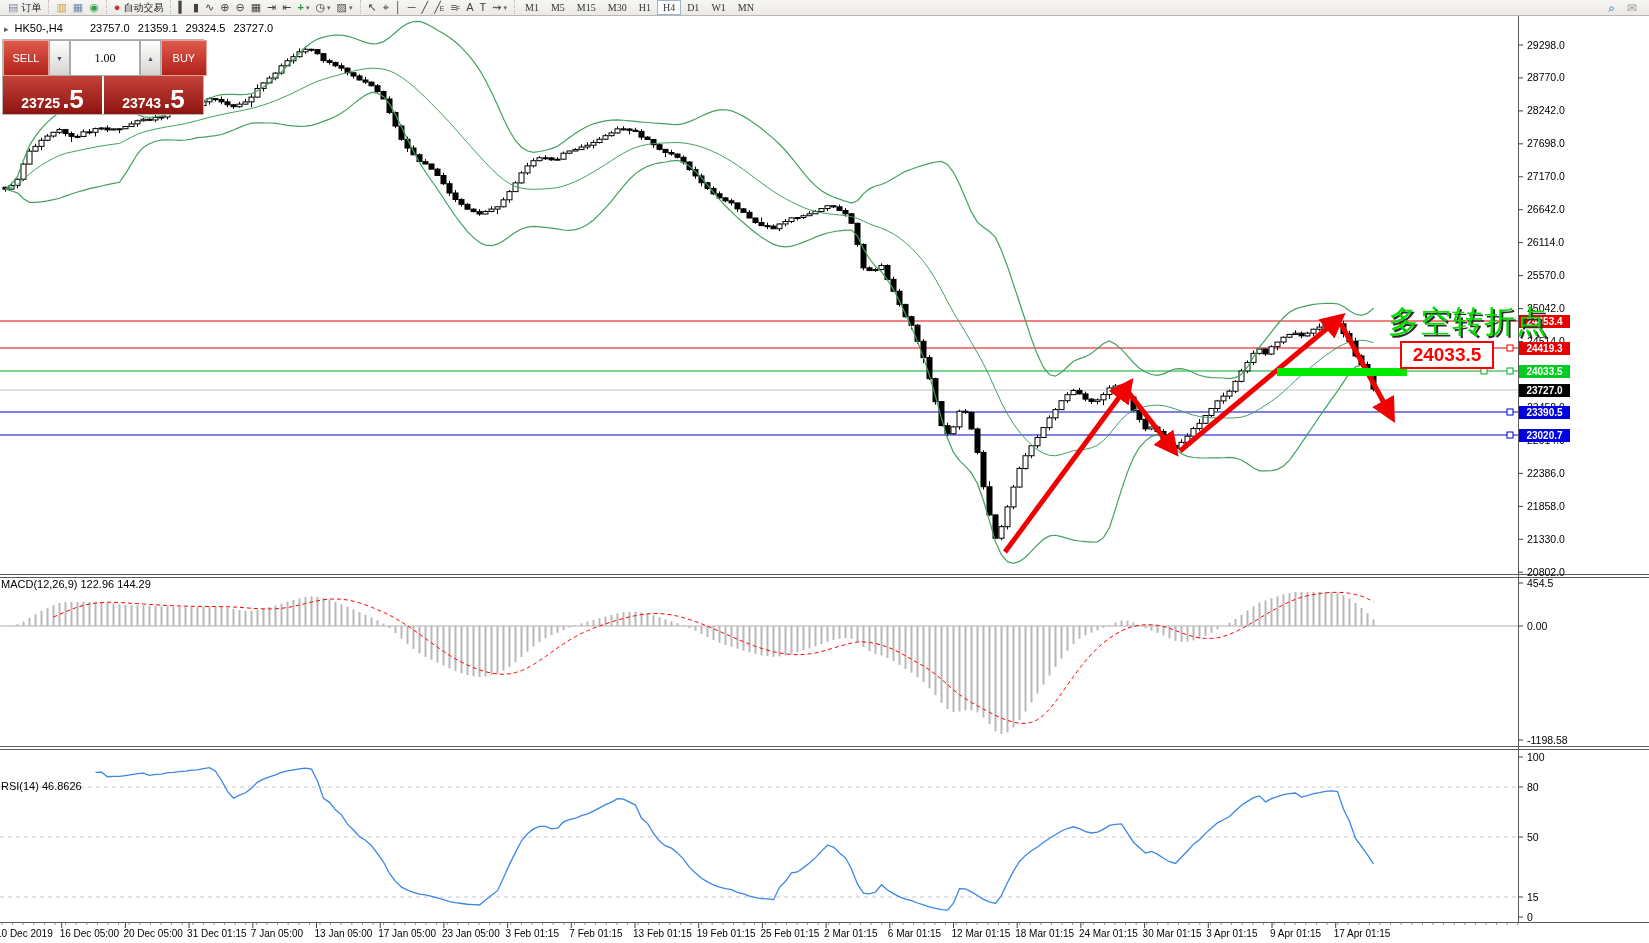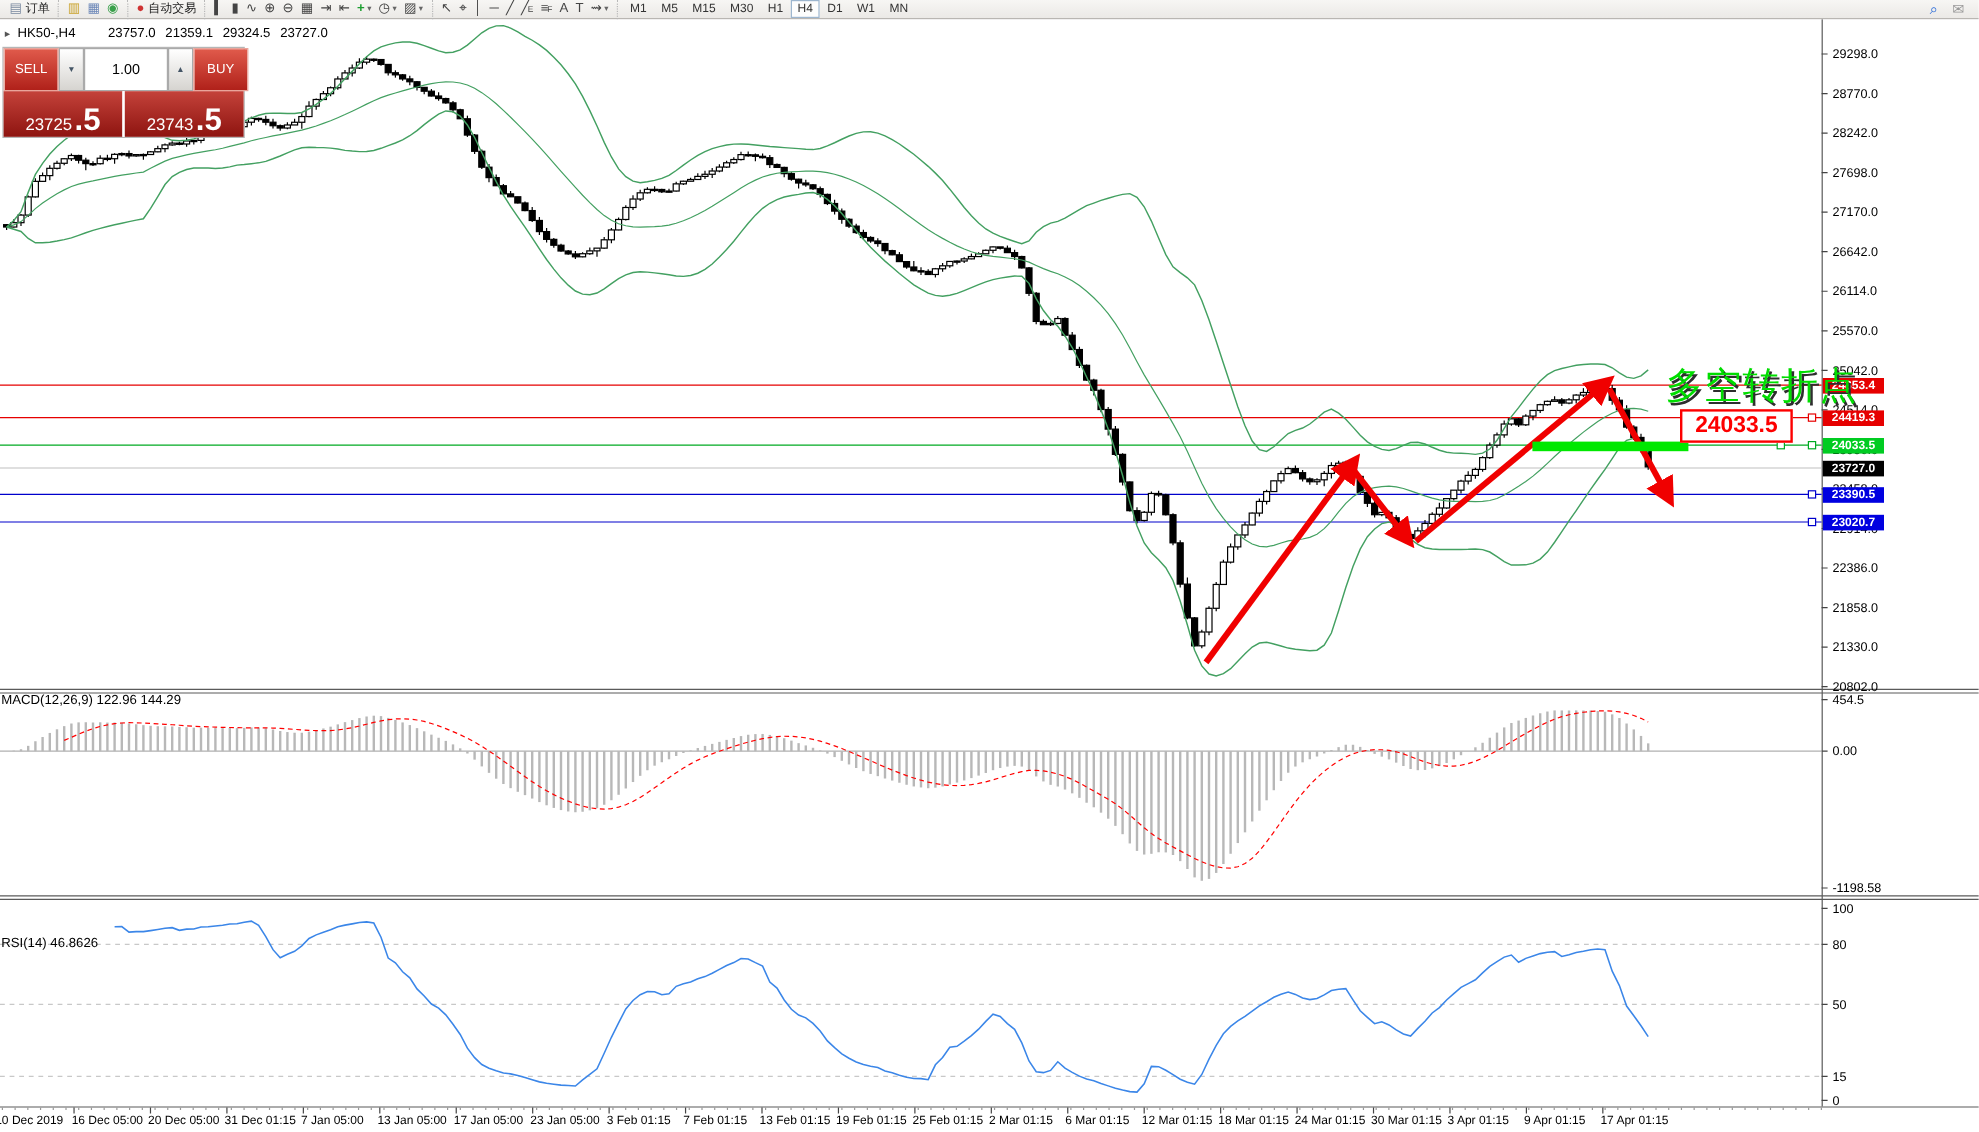--- a/index.html
+++ b/index.html
@@ -10,44 +10,44 @@
     background:linear-gradient(#f7f6f4,#ebe9e6);border-bottom:1px solid #b9b6b2;
     display:flex;align-items:center;font-size:10px;color:#333;box-sizing:border-box;padding-left:1px}
   .tgroup{display:flex;align-items:center;height:16px;padding:0 4px;border-left:1px dotted #b8b8b8}
   .tgroup.first{border-left:none}
   .tbtn{background:none;border:none;padding:0 3px;margin:0;font-size:11px;line-height:13px;height:15px;
         color:#444;font-family:inherit;display:inline-flex;align-items:center;cursor:default}
   .tbtn .lbl{font-size:10px;margin-left:3px;color:#222}
   .tbtn .sub{font-size:7px;margin-left:-1px;align-self:flex-end}
   .dd{font-size:7px;color:#666;margin-left:2px}
   .tf-btn{font-size:10px;padding:0 5px;height:15px;line-height:14px;border:1px solid transparent;
-          background:none;color:#333;font-family:Liberation Sans, sans-serif;cursor:default}
+          background:none;color:#333;font-family:Liberation Serif, serif;cursor:default}
   .tf-btn.active{background:#fdfdfd;border:1px solid #9db6cf}
   .right-icons{margin-left:auto;display:flex;gap:12px;padding-right:12px;font-size:12px}
   
   #chart{position:absolute;left:0;top:0;z-index:1}
   .chart-header{position:absolute;left:4px;top:22px;font-size:11px;color:#000;z-index:6;white-space:nowrap}
   .chart-header .mk{color:#555;font-size:9px;margin-right:3px}
   .chart-header .sym{margin-right:24px}
   .chart-header span.v{margin-right:5px}
   .trade-panel{position:absolute;left:2px;top:39px;width:202px;z-index:7;background:#fff;
                border:1px solid #b5b5b5;box-sizing:border-box}
   .tp-row1{display:flex;height:36px}
   .btn-sell,.btn-buy{flex:0 0 46px;background:linear-gradient(#e05a4b,#b0211a);color:#fff;font-size:11px;
       display:flex;align-items:center;justify-content:center;border:1px solid #e9a49a;box-sizing:border-box;
       font-family:inherit;cursor:default}
   .spin{flex:0 0 17px;background:linear-gradient(#ffffff,#d6d4d0);border:1px solid #aaa;box-sizing:border-box;
         font-size:7px;display:flex;align-items:center;justify-content:center;color:#456;font-family:inherit;cursor:default}
-  .vol{flex:1 1 auto;width:70px;border:1px solid #aaa;font-size:12px;text-align:center;font-family:Liberation Sans, sans-serif;
+  .vol{flex:1 1 auto;width:70px;border:1px solid #aaa;font-size:12px;text-align:center;font-family:Liberation Serif, serif;
        padding:0;box-sizing:border-box;color:#000;background:#fff}
   .tp-row2{display:flex;height:38px}
   .price-box{flex:1;background:linear-gradient(#c4423a,#8e1410);color:#fff;display:flex;align-items:flex-end;
              justify-content:center;padding-bottom:4px}
   .price-box.sell{border-right:2px solid #fff}
-  .pm{font-size:14px;font-weight:normal;line-height:1}
+  .pm{font-size:14px;font-weight:bold;line-height:1}
   .pb{font-size:26px;font-weight:bold;line-height:.82;margin-left:2px}
   .annotation{position:absolute;left:1388px;top:301px;font-size:31px;font-weight:normal;color:#00dd00;
       text-shadow:2px 2px 0 #2e2e2e;letter-spacing:1px;white-space:nowrap;z-index:6}
   .measure-box{position:absolute;left:1400px;top:341px;width:90px;height:24px;border:2px solid #fd0000;
       background:#fff;color:#fd0000;font-size:19px;font-weight:bold;text-align:center;line-height:24px;z-index:6}
   .ind-label{position:absolute;font-size:11px;color:#000;z-index:4;white-space:nowrap}
   #macd-label{left:1px;top:578px}
   #rsi-label{left:1px;top:780px}
   #tags{position:absolute;left:0;top:0;width:1649px;height:943px;z-index:5;pointer-events:none}
   .tag{position:absolute;left:1519px;width:51px;height:13px;font-size:10px;font-weight:bold;color:#fff;

